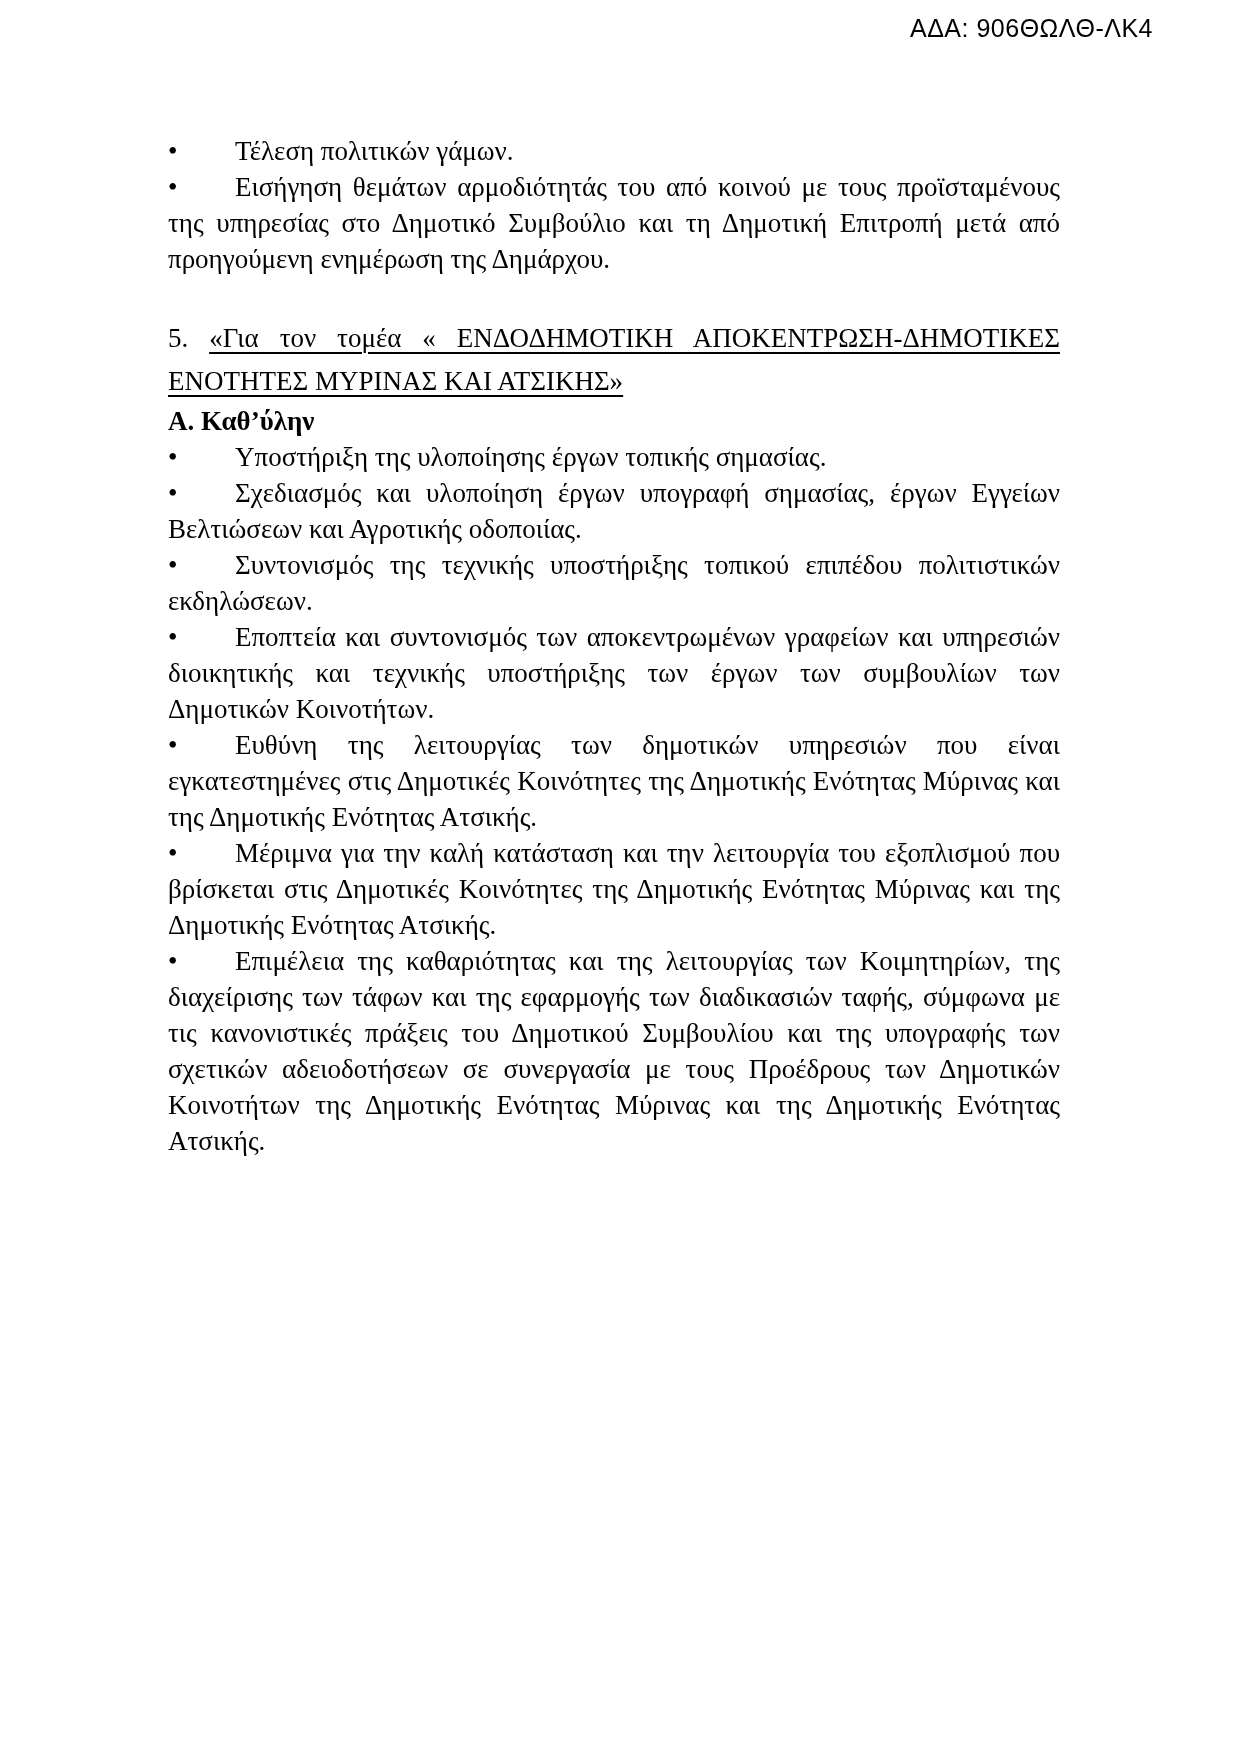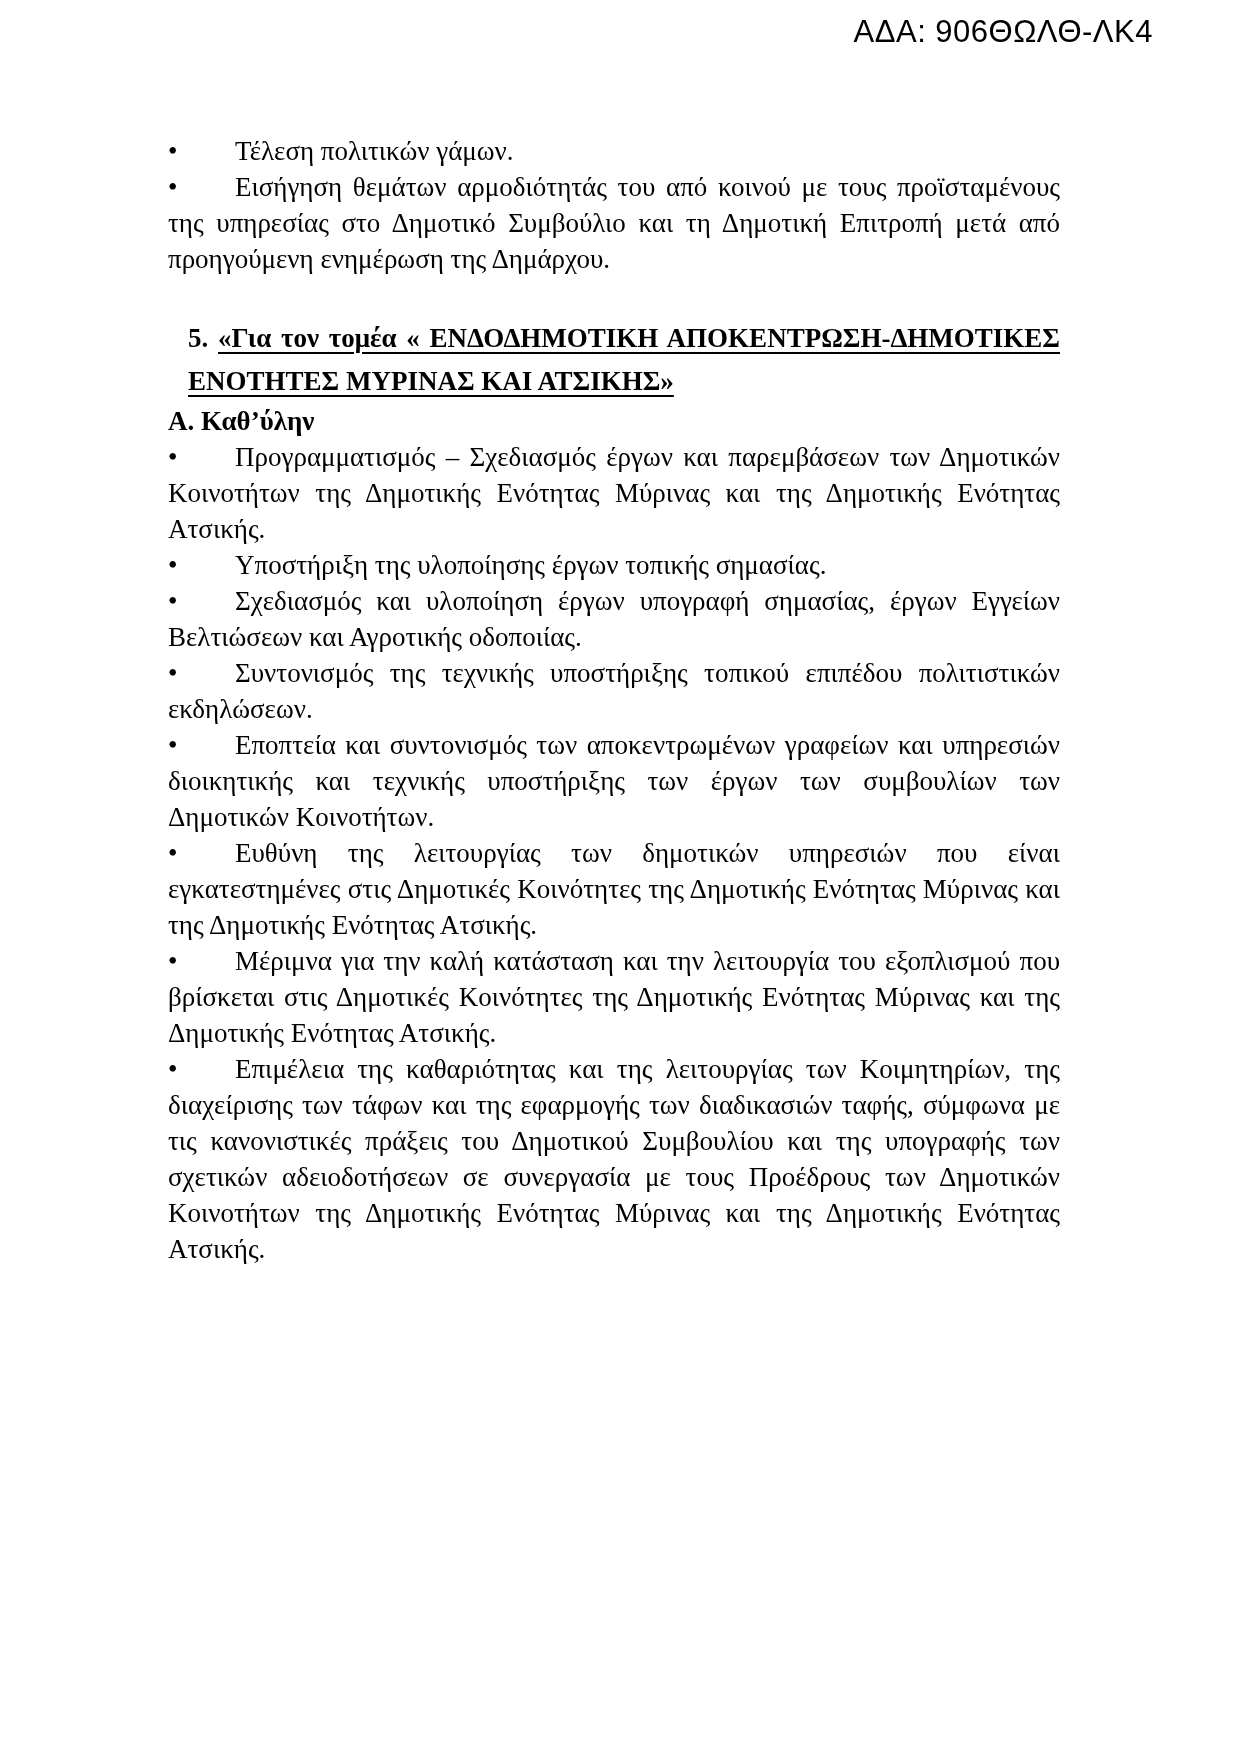--- a/index.html
+++ b/index.html
@@ -14,45 +14,44 @@
     background: #ffffff;
     color: #000000;
     font-family: "Liberation Serif", "DejaVu Serif", serif;
     overflow: hidden;
   }
   .ada {
     position: absolute;
     top: 14px;
     right: 88px;
     font-family: "Liberation Sans", "DejaVu Sans", sans-serif;
-    font-size: 31px;
+    font-size: 25px;
     letter-spacing: 0.5px;
     color: #000000;
     white-space: nowrap;
   }
   .col {
     position: absolute;
     left: 168px;
     top: 133px;
     width: 892px;
     font-size: 27px;
     line-height: 36px;
     text-align: justify;
   }
   p { margin: 0; }
   .li .bullet {
     display: inline-block;
     width: 67px;
     text-align: left;
   }
   .h5 {
-    font-weight: bold;
+    font-weight: normal;
     line-height: 43px;
     margin-top: 40px;
-    margin-left: 20px;
   }
   .h5 .h5t {
     text-decoration: underline;
     text-decoration-thickness: 2px;
     text-underline-offset: 5px;
   }
   .indent { text-indent: 68px; }
   .hsec { font-weight: bold; }
   .name { font-weight: bold; }
 </style>
@@ -67,21 +66,20 @@
 
     <p class="li"><span class="bullet">•</span><span>Τέλεση πολιτικών γάμων.</span></p>
 
     <p class="li"><span class="bullet">•</span><span>Εισήγηση θεμάτων αρμοδιότητάς του από κοινού με τους προϊσταμένους της υπηρεσίας στο Δημοτικό Συμβούλιο και τη Δημοτική Επιτροπή μετά από προηγούμενη ενημέρωση της Δημάρχου.</span></p>
 
     <p class="h5"><span class="h5num">5.</span> <span class="h5t">«Για τον τομέα « ΕΝΔΟΔΗΜΟΤΙΚΗ ΑΠΟΚΕΝΤΡΩΣΗ-ΔΗΜΟΤΙΚΕΣ ΕΝΟΤΗΤΕΣ ΜΥΡΙΝΑΣ ΚΑΙ ΑΤΣΙΚΗΣ»</span></p>
 
 
     <p class="hsec">Α. Καθ’ύλην</p>
 
-    <p class="li"><span class="bullet">•</span><span>Προγραμματισμός – Σχεδιασμός έργων και παρεμβάσεων των Δημοτικών Κοινοτήτων της Δημοτικής Ενότητας Μύρινας και της Δημοτικής Ενότητας Ατσικής.</span></p>
 
     <p class="li"><span class="bullet">•</span><span>Υποστήριξη της υλοποίησης έργων τοπικής σημασίας.</span></p>
 
     <p class="li"><span class="bullet">•</span><span>Σχεδιασμός και υλοποίηση έργων υπογραφή σημασίας, έργων Εγγείων Βελτιώσεων και Αγροτικής οδοποιίας.</span></p>
 
     <p class="li"><span class="bullet">•</span><span>Συντονισμός της τεχνικής υποστήριξης τοπικού επιπέδου πολιτιστικών εκδηλώσεων.</span></p>
 
     <p class="li"><span class="bullet">•</span><span>Εποπτεία και συντονισμός των αποκεντρωμένων γραφείων και υπηρεσιών διοικητικής και τεχνικής υποστήριξης των έργων των συμβουλίων των Δημοτικών Κοινοτήτων.</span></p>
 
 

